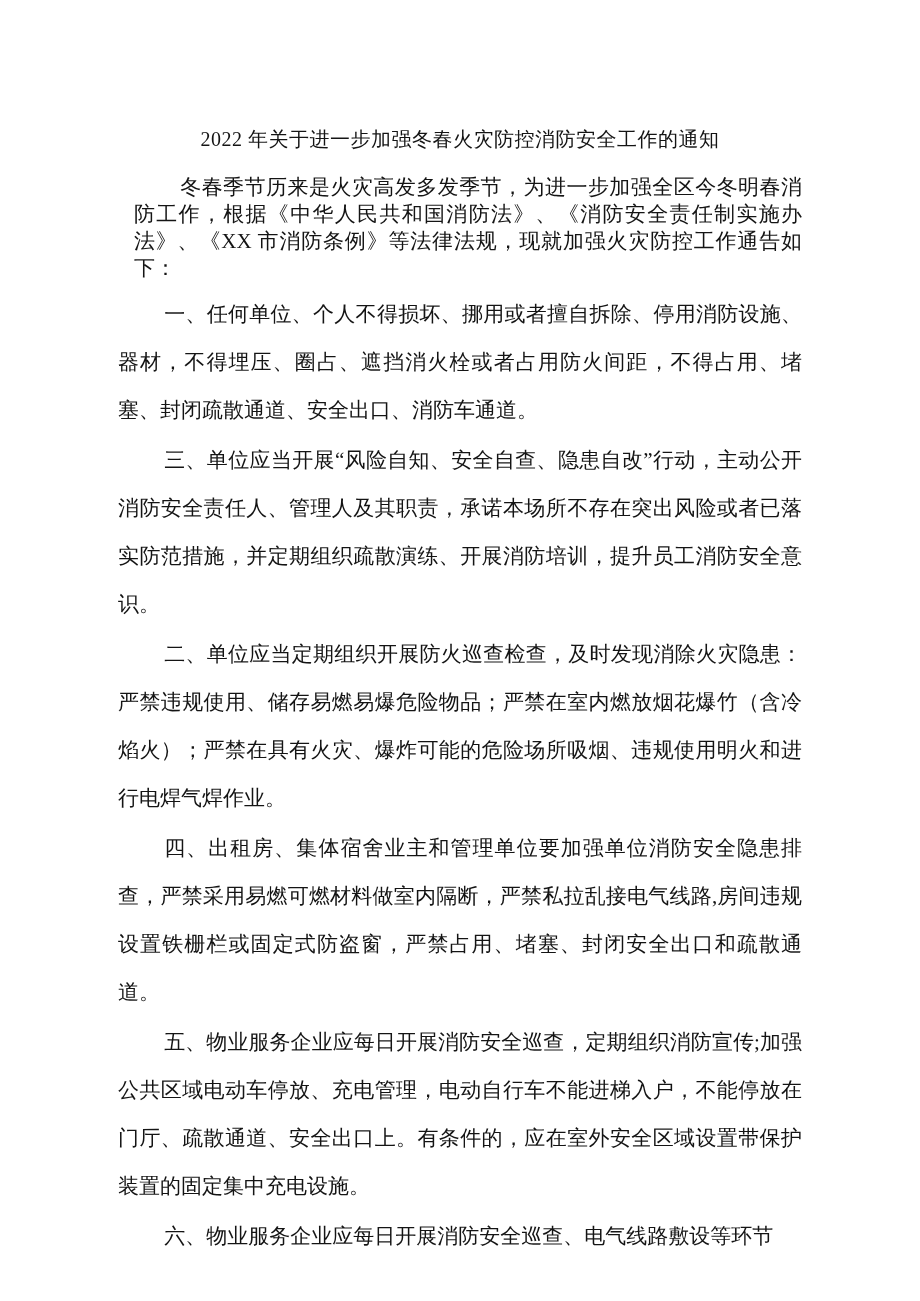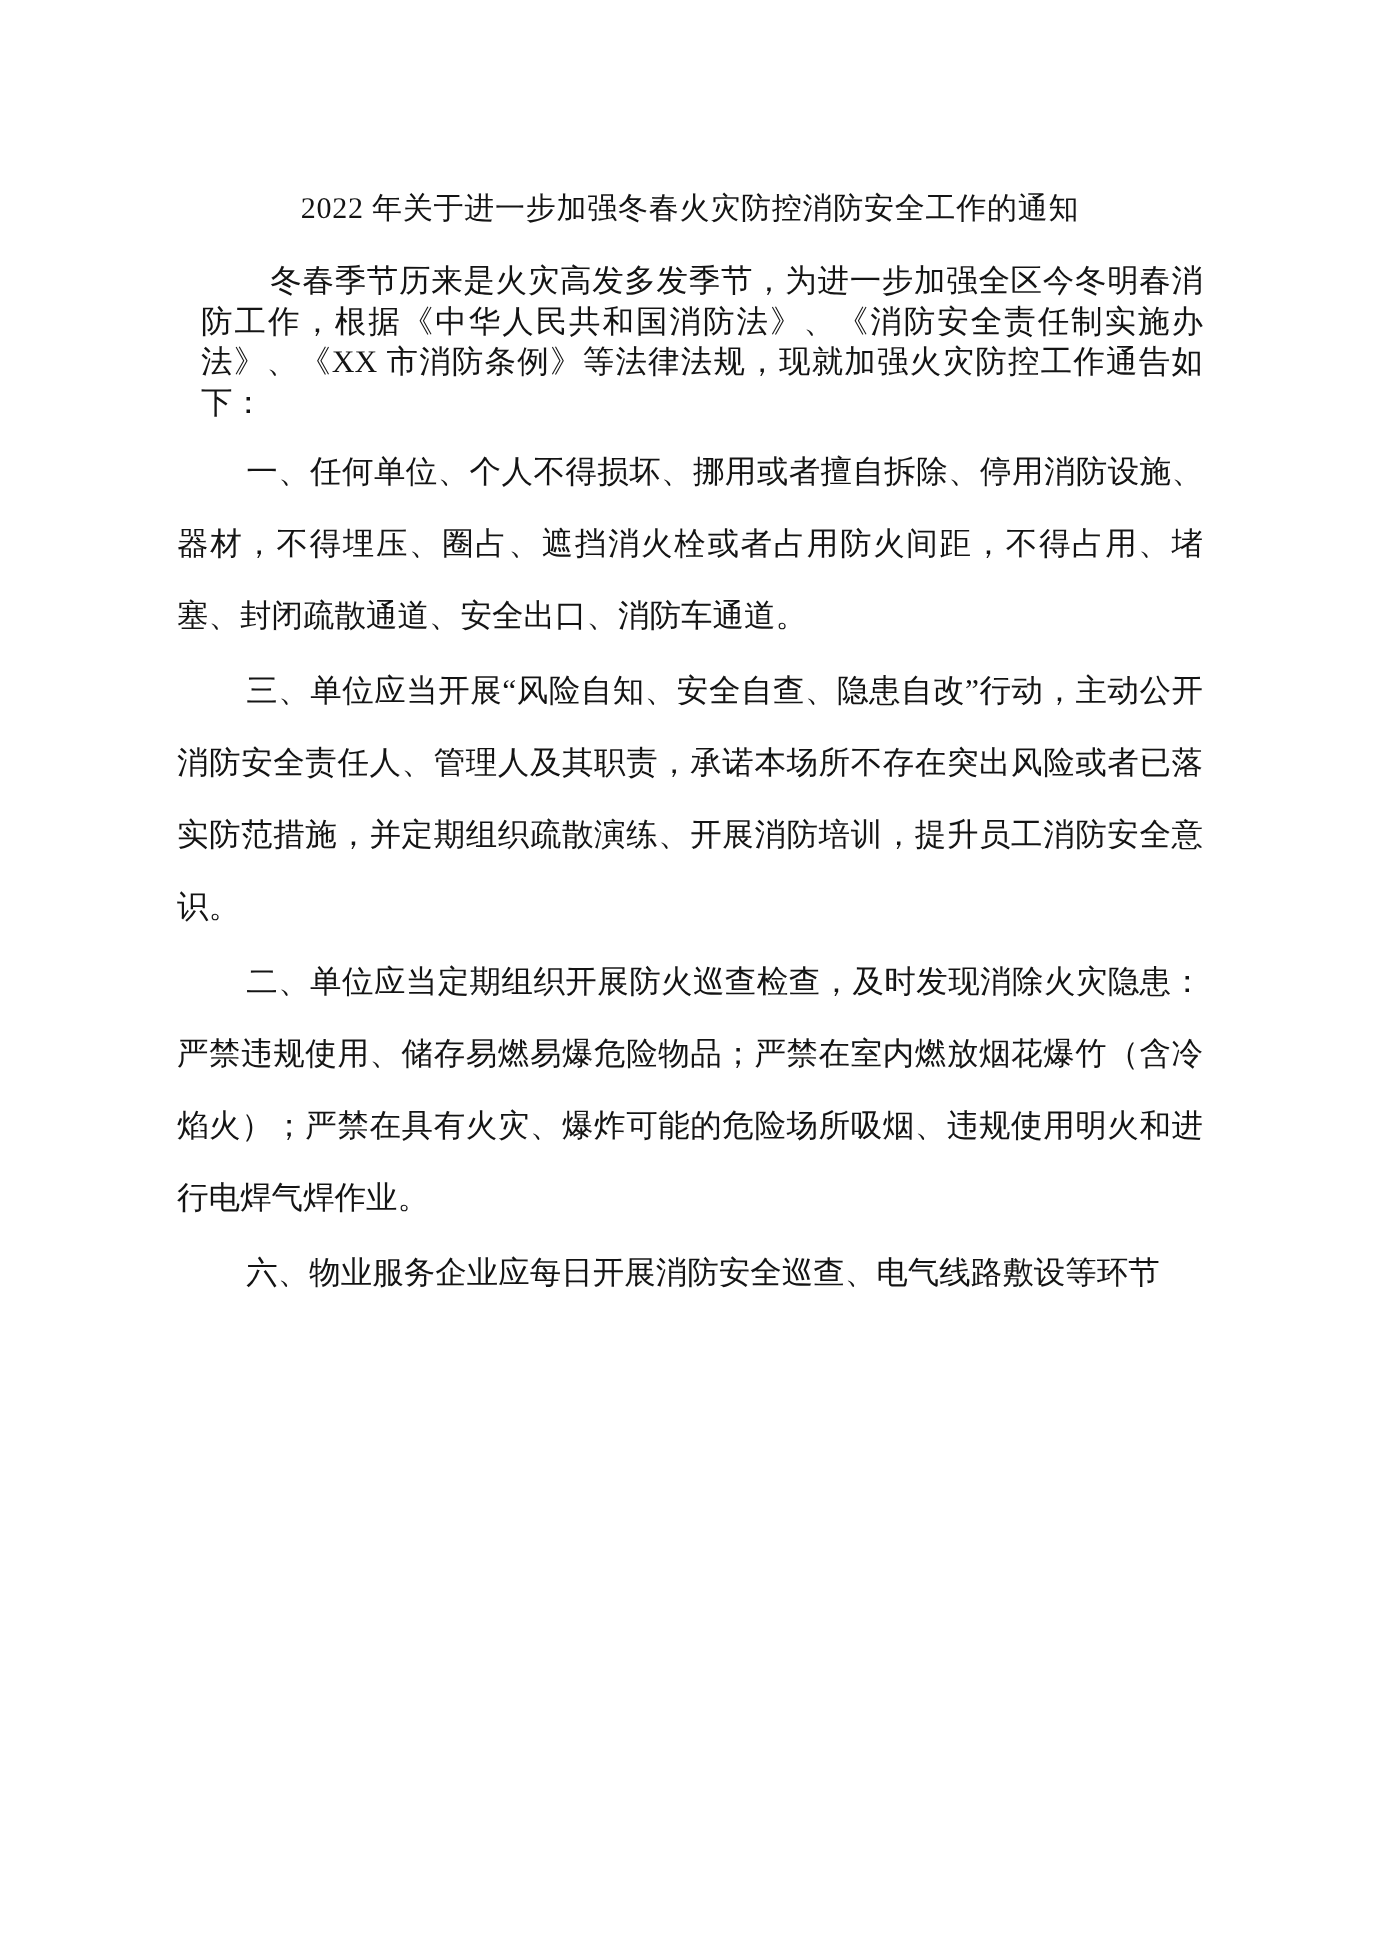--- a/index.html
+++ b/index.html
@@ -52,16 +52,18 @@
   <h1 class="doc-title">2022 年关于进一步加强冬春火灾防控消防安全工作的通知</h1>
 
   <p class="intro">冬春季节历来是火灾高发多发季节，为进一步加强全区今冬明春消防工作，根据《中华人民共和国消防法》、《消防安全责任制实施办法》、《XX 市消防条例》等法律法规，现就加强火灾防控工作通告如下：</p>
 
   <p class="clause first">一、任何单位、个人不得损坏、挪用或者擅自拆除、停用消防设施、器材，不得埋压、圈占、遮挡消火栓或者占用防火间距，不得占用、堵塞、封闭疏散通道、安全出口、消防车通道。</p>
 
   <p class="clause">三、单位应当开展“风险自知、安全自查、隐患自改”行动，主动公开消防安全责任人、管理人及其职责，承诺本场所不存在突出风险或者已落实防范措施，并定期组织疏散演练、开展消防培训，提升员工消防安全意识。</p>
 
   <p class="clause">二、单位应当定期组织开展防火巡查检查，及时发现消除火灾隐患：严禁违规使用、储存易燃易爆危险物品；严禁在室内燃放烟花爆竹（含冷焰火）；严禁在具有火灾、爆炸可能的危险场所吸烟、违规使用明火和进行电焊气焊作业。</p>
 
+  <p class="clause">四、出租房、集体宿舍业主和管理单位要加强单位消防安全隐患排查，严禁采用易燃可燃材料做室内隔断，严禁私拉乱接电气线路,房间违规设置铁栅栏或固定式防盗窗，严禁占用、堵塞、封闭安全出口和疏散通道。</p>
 
+  <p class="clause">五、物业服务企业应每日开展消防安全巡查，定期组织消防宣传;加强公共区域电动车停放、充电管理，电动自行车不能进梯入户，不能停放在门厅、疏散通道、安全出口上。有条件的，应在室外安全区域设置带保护装置的固定集中充电设施。</p>
 
   <p class="clause">六、物业服务企业应每日开展消防安全巡查、电气线路敷设等环节</p>
 </div>
 
 </body></html>

